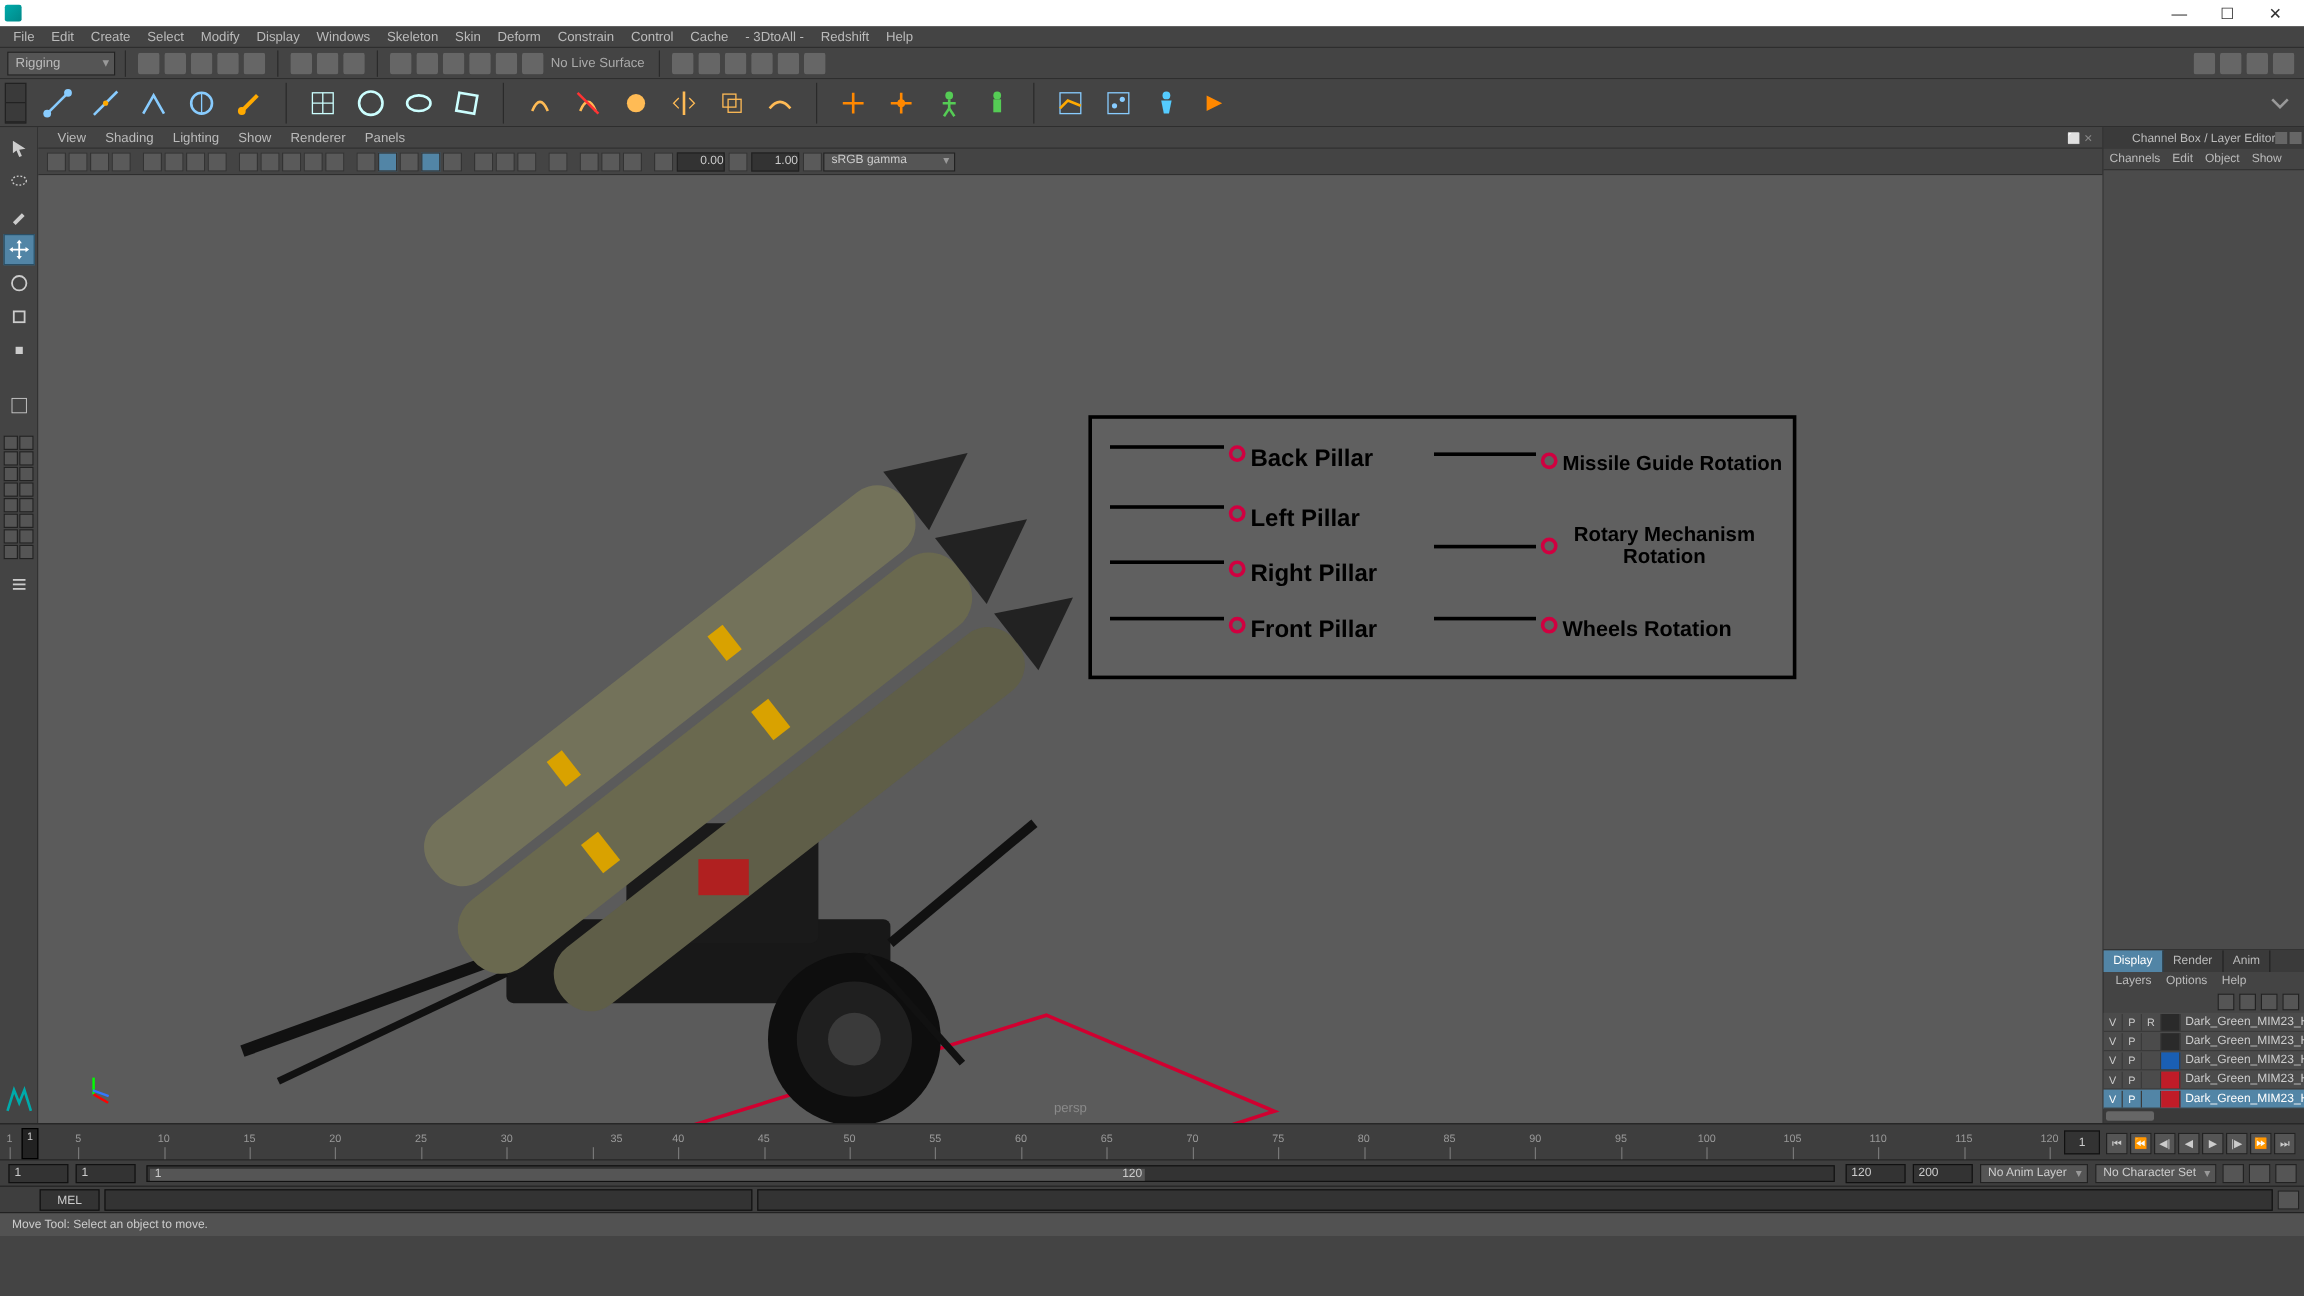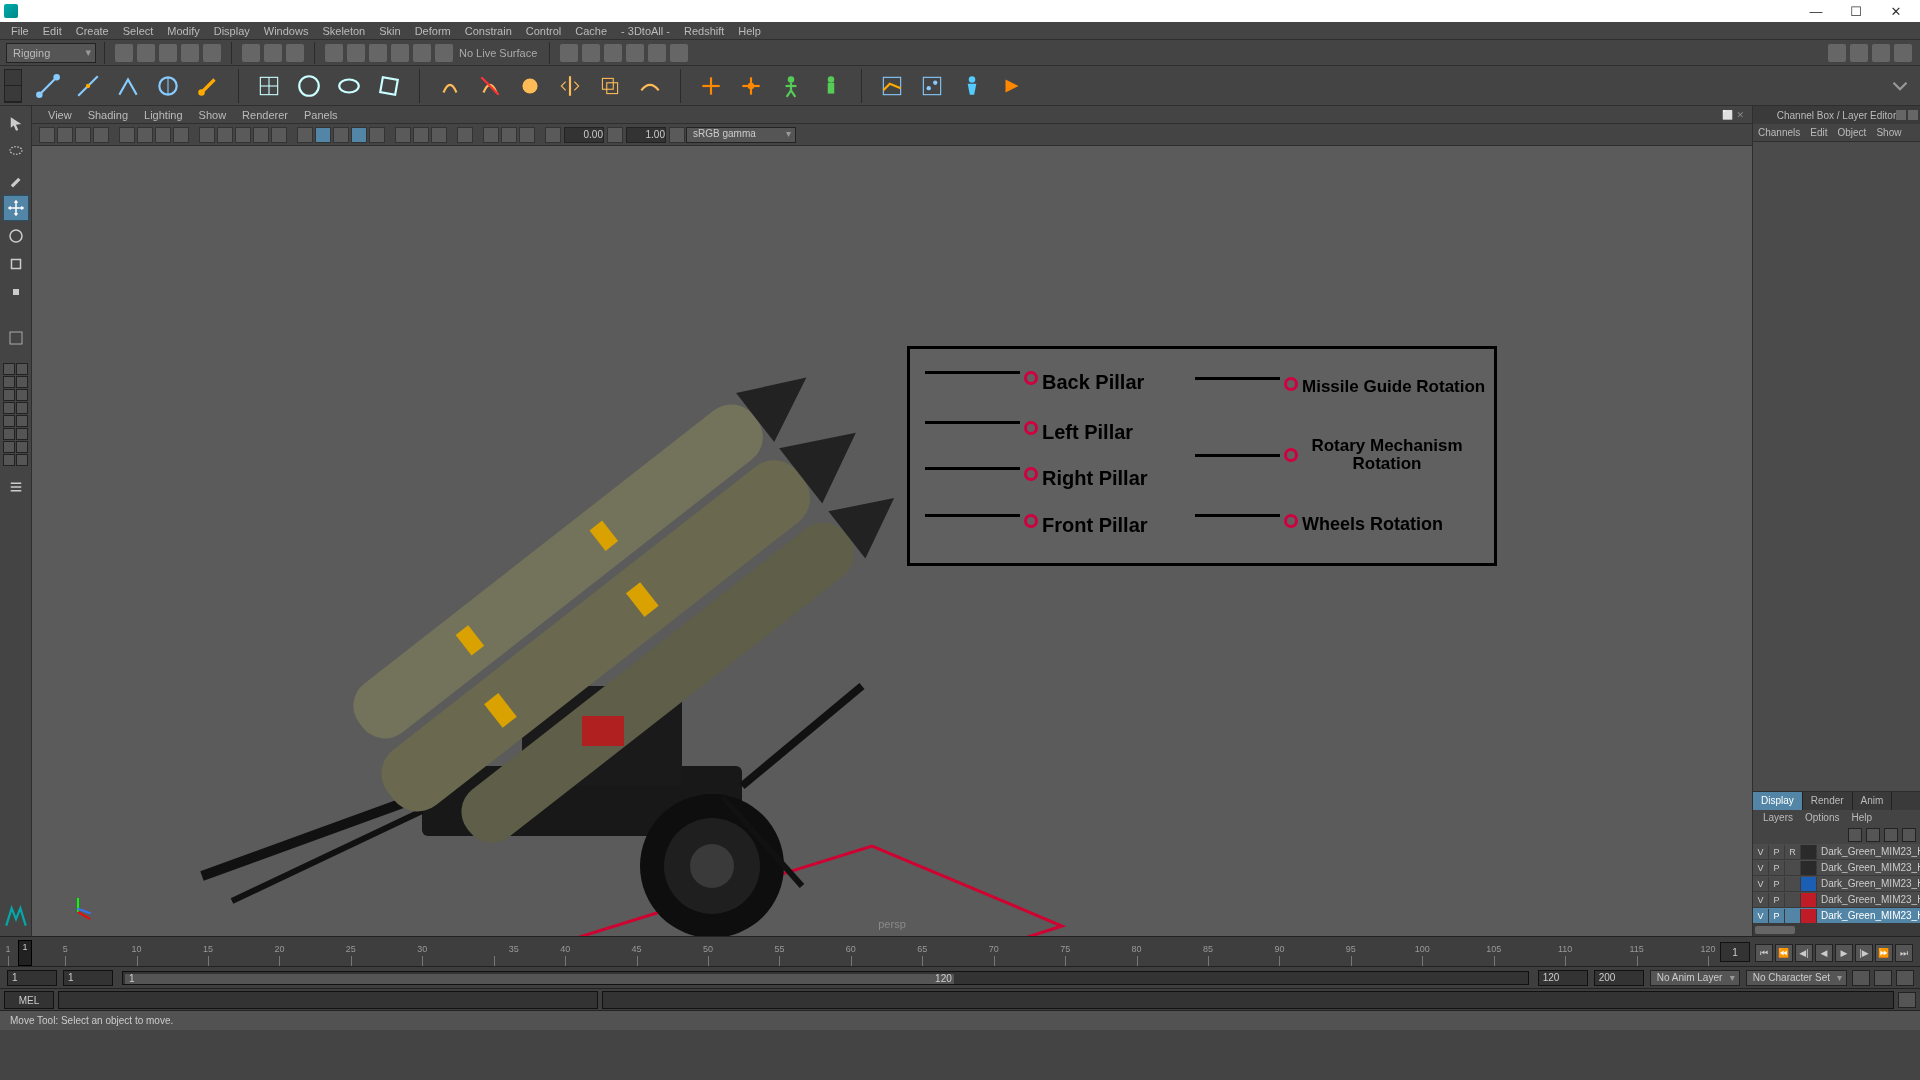--- a/index.html
+++ b/index.html
@@ -106,21 +106,21 @@
 .rangerow input { width: 50px; height: 16px; background: #333; border: 1px solid #111; color: #ccc; font-size: 10px; text-align: left; padding-left: 4px; margin: 0 3px; }
 .rangerow .slider { flex: 1; height: 14px; background: #333; border: 1px solid #111; margin: 0 6px; position: relative; }
 .rangerow .slider .strack { position: absolute; left: 2px; top: 2px; height: 10px; background: #555; }
 .rangerow .slider .snum-l { position: absolute; left: 6px; top: 0; font-size: 10px; color: #ccc; line-height: 14px; }
 .rangerow .slider .snum-r { position: absolute; right: 6px; top: 0; font-size: 10px; color: #ccc; line-height: 14px; }
 .rangerow .dd { height: 16px; background: #555; border: 1px solid #222; color: #ccc; font-size: 10px; padding: 0 16px 0 6px; position: relative; display: inline-flex; align-items: center; min-width: 90px; margin: 0 3px; }
 .rangerow .dd::after { content:"▾"; position:absolute; right:4px; color:#999; }
 .rangerow .ricon { width: 18px; height: 16px; background: #555; border: 1px solid #222; margin: 0 2px; }
 
 
-.cmdline { height: 22px; background: #3e3e3e; display: flex; align-items: center; border-top: 1px solid #222; }
+.cmdline { height: 22px; background: #3e3e3e; display: flex; align-items: center; border-top: 1px solid #222; padding-left: 29px; }
 .cmdline .mel { width: 50px; height: 18px; background: #333; border: 1px solid #111; color: #ccc; font-size: 10px; text-align: center; line-height: 18px; margin: 0 4px; }
 .cmdline .cmdinput { flex: 0 0 540px; height: 18px; background: #333; border: 1px solid #111; }
 .cmdline .cmdoutput { flex: 1; height: 18px; background: #333; border: 1px solid #111; margin-left: 4px; margin-right: 4px; }
 
 
 .helpline { height: 20px; background: #525252; color: #ccc; font-size: 10px; display: flex; align-items: center; padding-left: 10px; border-top: 1px solid #222; }
 
 
 .rig-panel { position: absolute; border: 3px solid #000; background: rgba(120,120,120,0.2); }
 .rig-row { position: absolute; display: flex; align-items: flex-start; }

